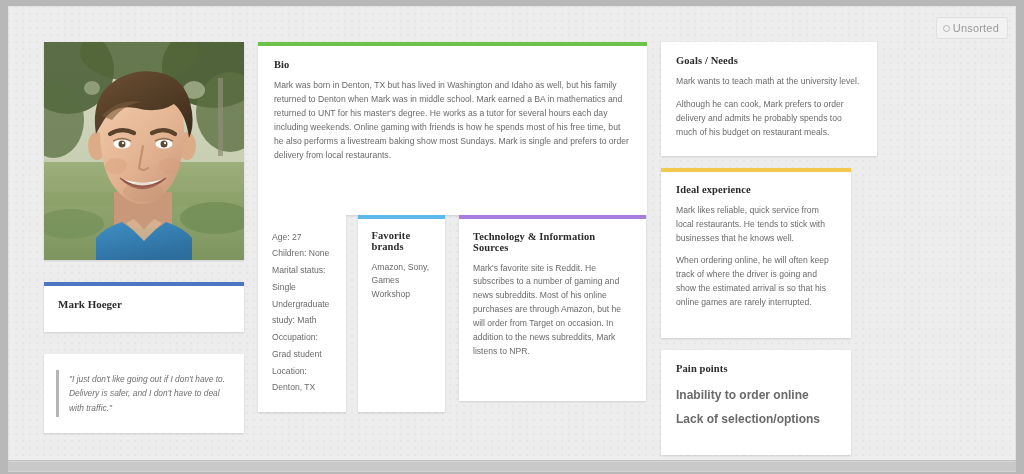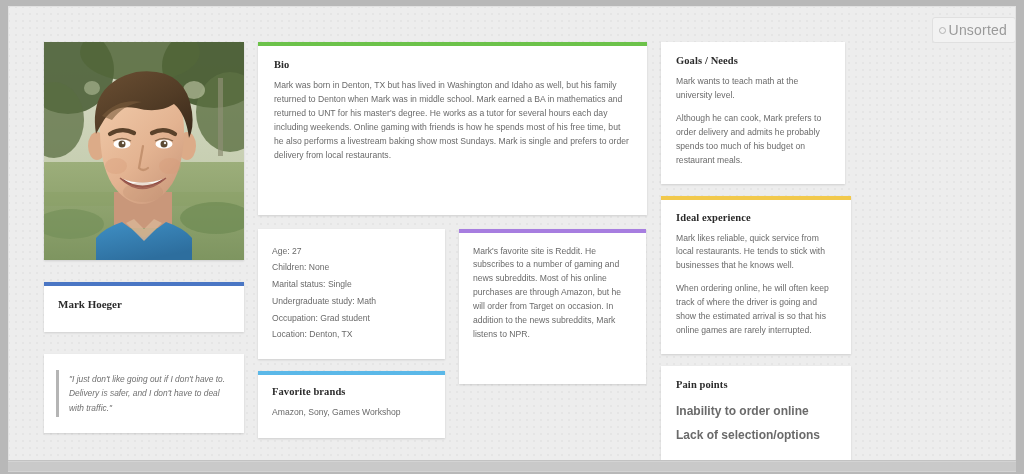--- a/index.html
+++ b/index.html
@@ -54,30 +54,30 @@
     left: 0;
     top: 1px;
     width: 1008px;
     height: 9px;
     background: #c9c9c9;
   }
 
   
   #unsorted-btn {
     position: absolute;
-    right: 0;
+    right: 8px;
     top: 11px;
     display: flex;
     align-items: center;
     gap: 3px;
     padding: 4px 8px 4px 6px;
     background: #f2f2f2;
     border: 1px solid #e0e0e0;
     border-radius: 3px;
-    font-size: 14px;
+    font-size: 11px;
     color: #9a9a9a;
     letter-spacing: 0.2px;
     white-space: nowrap;
     z-index: 30;
   }
   #unsorted-btn .sort-icon {
     display: inline-block;
     width: 7px;
     height: 7px;
     border: 1px solid #b4b4b4;
@@ -90,29 +90,29 @@
     position: absolute;
     left: 36px;
     top: 36px;
     width: 940px;
     display: flex;
     align-items: flex-start;
     gap: 14px;
   }
   .column { display: flex; flex-direction: column; }
   .col-left   { width: 200px; gap: 22px; }
-  .col-mid    { width: 389px; gap: 14px; }
+  .col-mid    { width: 389px; }
   .col-right  { width: 190px; gap: 12px; }
 
   .mid-row {
     display: flex;
     gap: 14px;
     align-items: flex-start;
   }
-  .mid-sub { width: 187px; display: flex; flex-direction: column; gap: 12px; }
+  .mid-sub { width: 187px; display: flex; gap: 12px; }
 
   
   .card {
     background: #ffffff;
     box-shadow: 0 1px 2px rgba(0,0,0,0.13);
     box-sizing: border-box;
     position: relative;
   }
   .card-bar { height: 4px; width: 100%; }
   .card-body { padding: 12px 14px 14px 14px; }
@@ -185,24 +185,24 @@
 
   
   #bio-card { width: 389px; }
   #bio-card .card-body { padding: 13px 16px 52px 16px; }
 
   
   #tech-card { width: 187px; }
   #tech-card .card-body { padding: 12px 14px 42px 14px; }
 
   
-  #goals-card  { width: 184px; }
+  #goals-card  { width: 216px; }
   #goals-card .card-body { padding: 13px 15px 16px 15px; }
   #ideal-card  { width: 190px; }
-  #ideal-card .card-body { padding: 12px 15px 16px 15px; }
+  #ideal-card .card-body { padding: 12px 15px 28px 15px; }
   #pain-card   { width: 190px; }
   #pain-card .card-body { padding: 13px 15px 24px 15px; }
   .pain-line {
     font-size: 12px;
     line-height: 2.0;
     color: #6a6a6a;
     font-weight: bold;
   }
 </style>
 </head>
@@ -352,20 +352,21 @@
                 <h3 class="card-title">Favorite brands</h3>
                 <p class="card-text">Amazon, Sony, Games Workshop</p>
               </div>
             </div>
 
           </div>
 
           <div class="card" id="tech-card">
             <div class="card-bar" style="background:#a77ee0"></div>
             <div class="card-body">
+              <h3 class="card-title">Technology &amp; Information Sources</h3>
               <p class="card-text">Mark's favorite site is Reddit. He subscribes to a number of gaming and news subreddits. Most of his online purchases are through Amazon, but he will order from Target on occasion. In addition to the news subreddits, Mark listens to NPR.</p>
             </div>
           </div>
 
         </div>
       </div>
 
       <div class="column col-right">
 
         <div class="card" id="goals-card">

